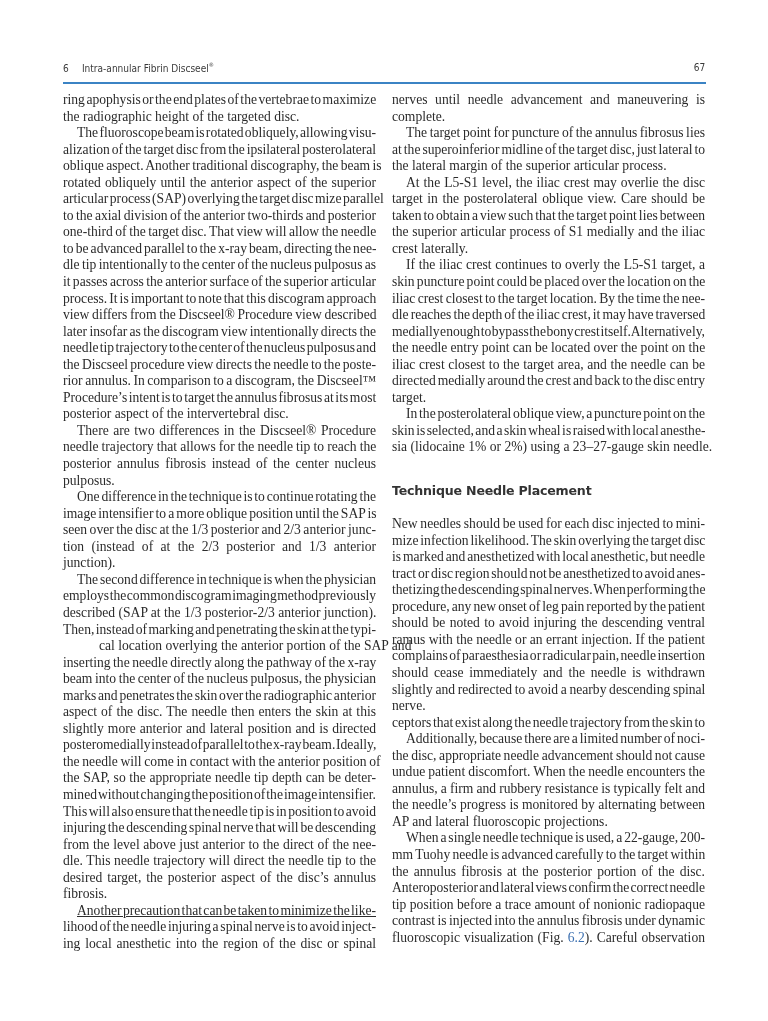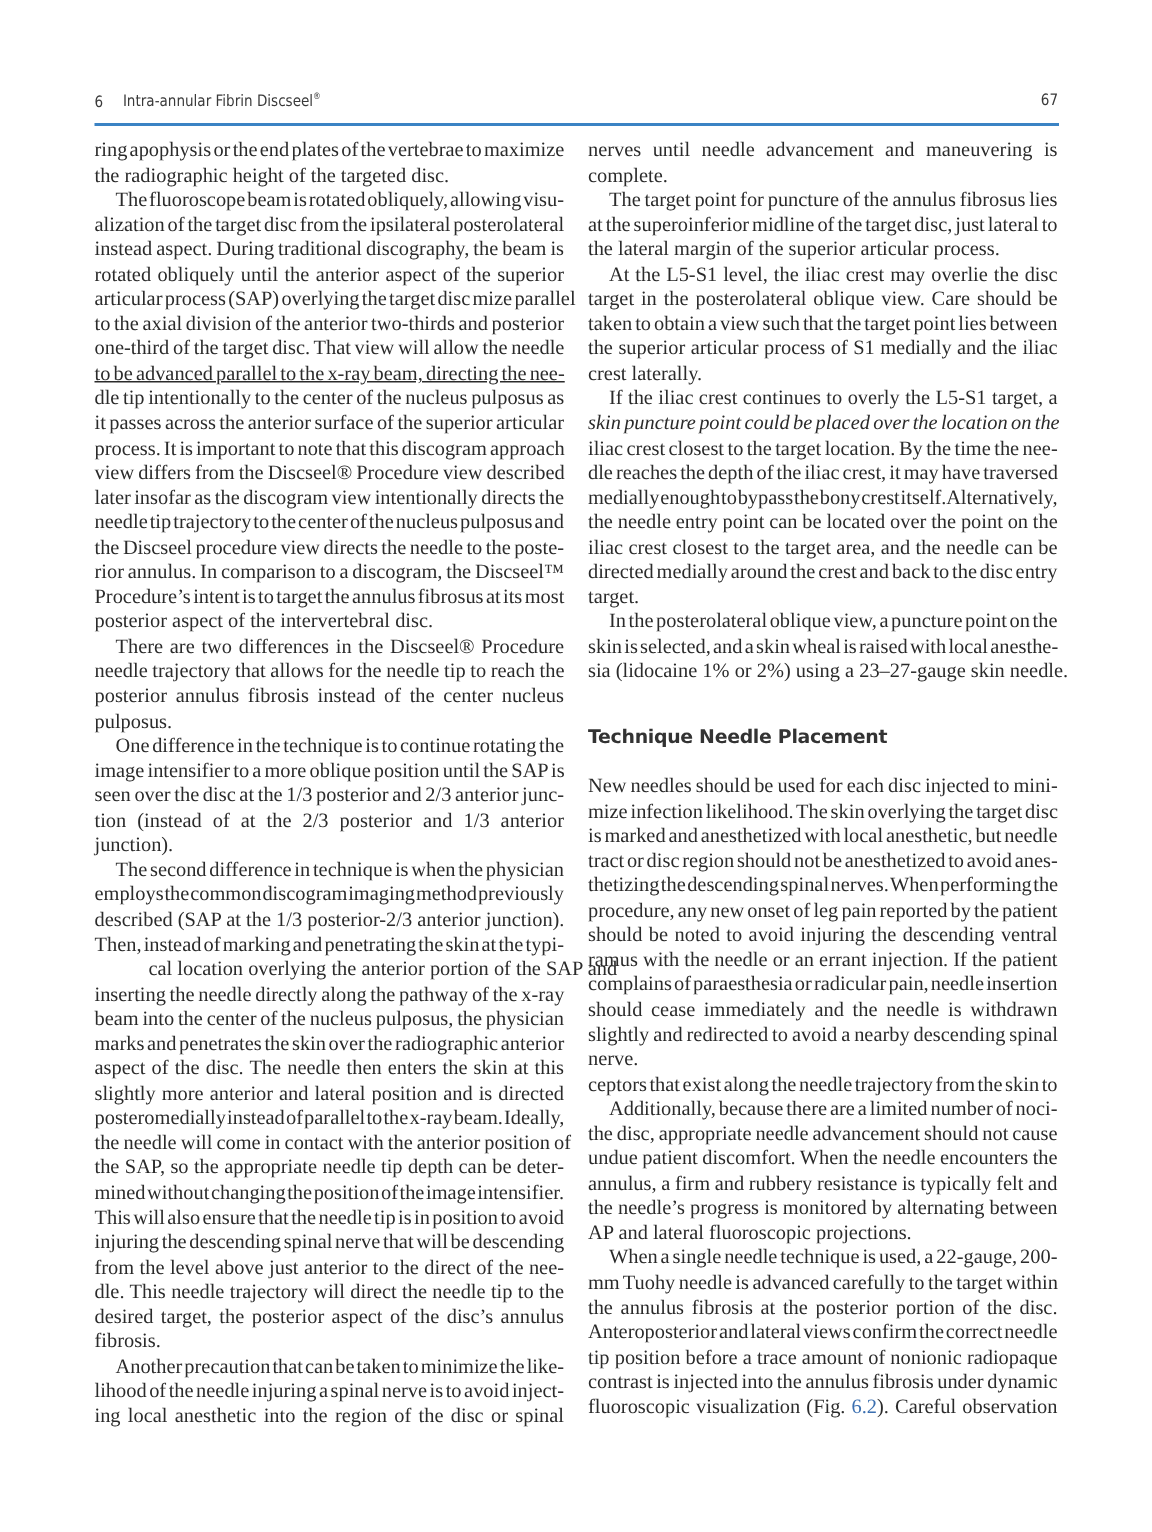--- a/index.html
+++ b/index.html
@@ -42,26 +42,26 @@
   <span class="chap-num">6</span><span>Intra-annular Fibrin Discseel</span><sup>®</sup>
 </div>
 <div class="page-num">67</div>
 <div class="rule" style="background: rgb(59, 131, 196);"></div>
 
 <div class="col left" id="leftCol">
     <span class="ln" style="text-align: left; white-space: nowrap; word-spacing: -1.9px;">ring apophysis or the end plates of the vertebrae to maximize</span>
     <span class="ln last">the radiographic height of the targeted disc.</span>
     <span class="ln ind" style="text-align: left; white-space: nowrap; word-spacing: -4.14286px;">The fluoroscope beam is rotated obliquely, allowing visu-</span>
     <span class="ln" style="text-align: left; white-space: nowrap; word-spacing: -1.5px;">alization of the target disc from the ipsilateral posterolateral</span>
-    <span class="ln" style="text-align: left; white-space: nowrap; word-spacing: -1px;">instead aspect. During traditional discography, the beam is</span>
+    <span class="ln" style="text-align: left; white-space: nowrap; word-spacing: -1px;">oblique aspect. Another traditional discography, the beam is</span>
     <span class="ln" style="text-align: left; white-space: nowrap; word-spacing: 0px;">rotated obliquely until the anterior aspect of the superior</span>
     <span class="ln" style="text-align: left; white-space: nowrap; word-spacing: -1.875px;">articular process (SAP) overlying the target disc mize parallel</span>
     <span class="ln" style="text-align: left; white-space: nowrap; word-spacing: -1px;">to the axial division of the anterior two-thirds and posterior</span>
     <span class="ln" style="text-align: left; white-space: nowrap; word-spacing: -0.9px;">one-third of the target disc. That view will allow the needle</span>
-    <span class="ln" style="text-align: left; white-space: nowrap; word-spacing: -1.3px; text-decoration: underline;">to be advanced parallel to the x-ray beam, directing the nee-</span>
+    <span class="ln" style="text-align: left; white-space: nowrap; word-spacing: -1.3px;">to be advanced parallel to the x-ray beam, directing the nee-</span>
     <span class="ln" style="text-align: center; white-space: nowrap; word-spacing: -1px;">dle tip intentionally to the center of the nucleus pulposus as</span>
     <span class="ln" style="text-align: left; white-space: nowrap; word-spacing: -1.11111px;">it passes across the anterior surface of the superior articular</span>
     <span class="ln" style="text-align: left; white-space: nowrap; word-spacing: -1.33333px;">process. It is important to note that this discogram approach</span>
     <span class="ln" style="text-align: left; white-space: nowrap; word-spacing: -0.714286px;">view differs from the Discseel® Procedure view described</span>
     <span class="ln" style="text-align: left; white-space: nowrap; word-spacing: -1.125px;">later insofar as the discogram view intentionally directs the</span>
     <span class="ln" style="text-align: left; white-space: nowrap; word-spacing: -2.1px;">needle tip trajectory to the center of the nucleus pulposus and</span>
     <span class="ln" style="text-align: left; white-space: nowrap; word-spacing: -1.11111px;">the Discseel procedure view directs the needle to the poste-</span>
     <span class="ln" style="text-align: left; white-space: nowrap; word-spacing: -0.875px;">rior annulus. In comparison to a discogram, the Discseel™</span>
     <span class="ln" style="text-align: left; white-space: nowrap; word-spacing: -1.8px;">Procedure’s intent is to target the annulus fibrosus at its most</span>
     <span class="ln last">posterior aspect of the intervertebral disc.</span>
@@ -87,39 +87,39 @@
     <span class="ln" style="text-align: left; white-space: nowrap; word-spacing: -2.625px;">posteromedially instead of parallel to the x-ray beam. Ideally,</span>
     <span class="ln" style="text-align: left; white-space: nowrap; word-spacing: -0.7px;">the needle will come in contact with the anterior position of</span>
     <span class="ln" style="text-align: left; white-space: nowrap; word-spacing: 0px;">the SAP, so the appropriate needle tip depth can be deter-</span>
     <span class="ln" style="text-align: left; white-space: nowrap; word-spacing: -2.375px;">mined without changing the position of the image intensifier.</span>
     <span class="ln" style="text-align: left; white-space: nowrap; word-spacing: -1.83333px;">This will also ensure that the needle tip is in position to avoid</span>
     <span class="ln" style="text-align: left; white-space: nowrap; word-spacing: -1.625px;">injuring the descending spinal nerve that will be descending</span>
     <span class="ln" style="text-align: left; white-space: nowrap; word-spacing: -1.18182px;">from the level above just anterior to the direct of the nee-</span>
     <span class="ln" style="text-align: left; white-space: nowrap; word-spacing: 0px;">dle. This needle trajectory will direct the needle tip to the</span>
     <span class="ln" style="text-align: left; white-space: nowrap; word-spacing: 0px;">desired target, the posterior aspect of the disc’s annulus</span>
     <span class="ln last">fibrosis.</span>
-    <span class="ln ind" style="text-align: center; white-space: nowrap; word-spacing: -3.55556px;">Another precaution that can be taken to minimize the like-</span>
+    <span class="ln ind" style="text-align: center; white-space: nowrap; word-spacing: -3.55556px; text-decoration: underline;">Another precaution that can be taken to minimize the like-</span>
     <span class="ln" style="text-align: left; white-space: nowrap; word-spacing: -1.72727px;">lihood of the needle injuring a spinal nerve is to avoid inject-</span>
     <span class="ln" style="text-align: left; white-space: nowrap; word-spacing: 0px;">ing local anesthetic into the region of the disc or spinal</span>
   </div>
 
 <div class="col right">
   <div id="rightBefore">
       <span class="ln" style="text-align: left; white-space: nowrap; word-spacing: 0px;">nerves until needle advancement and maneuvering is</span>
       <span class="ln last">complete.</span>
       <span class="ln ind" style="text-align: left; white-space: nowrap; word-spacing: -2.44444px;">The target point for puncture of the annulus fibrosus lies</span>
       <span class="ln" style="text-align: left; white-space: nowrap; word-spacing: -1.4px;">at the superoinferior midline of the target disc, just lateral to</span>
       <span class="ln last">the lateral margin of the superior articular process.</span>
       <span class="ln ind" style="text-align: left; white-space: nowrap; word-spacing: -1.4px;">At the L5-S1 level, the iliac crest may overlie the disc</span>
       <span class="ln" style="text-align: left; white-space: nowrap; word-spacing: 0px;">target in the posterolateral oblique view. Care should be</span>
       <span class="ln" style="text-align: left; white-space: nowrap; word-spacing: -1.45455px;">taken to obtain a view such that the target point lies between</span>
       <span class="ln" style="text-align: left; white-space: nowrap; word-spacing: 0px;">the superior articular process of S1 medially and the iliac</span>
       <span class="ln last">crest laterally.</span>
       <span class="ln ind" style="text-align: left; white-space: nowrap; word-spacing: -1.4px;">If the iliac crest continues to overly the L5-S1 target, a</span>
-      <span class="ln" style="text-align: left; white-space: nowrap; word-spacing: -1.2px; font-style: italic;">skin puncture point could be placed over the location on the</span>
+      <span class="ln" style="text-align: left; white-space: nowrap; word-spacing: -1.2px;">skin puncture point could be placed over the location on the</span>
       <span class="ln" style="text-align: left; white-space: nowrap; word-spacing: -1.09091px;">iliac crest closest to the target location. By the time the nee-</span>
       <span class="ln" style="text-align: left; white-space: nowrap; word-spacing: -1.36364px;">dle reaches the depth of the iliac crest, it may have traversed</span>
       <span class="ln" style="text-align: left; white-space: nowrap; word-spacing: -2.875px;">medially enough to bypass the bony crest itself. Alternatively,</span>
       <span class="ln" style="text-align: left; white-space: nowrap; word-spacing: -0.181818px;">the needle entry point can be located over the point on the</span>
       <span class="ln" style="text-align: left; white-space: nowrap; word-spacing: 0px;">iliac crest closest to the target area, and the needle can be</span>
       <span class="ln" style="text-align: left; white-space: nowrap; word-spacing: -1.5px;">directed medially around the crest and back to the disc entry</span>
       <span class="ln last">target.</span>
       <span class="ln ind" style="text-align: left; white-space: nowrap; word-spacing: -3.22222px;">In the posterolateral oblique view, a puncture point on the</span>
       <span class="ln" style="text-align: left; white-space: nowrap; word-spacing: -1.90909px;">skin is selected, and a skin wheal is raised with local anesthe-</span>
       <span class="ln last">sia (lidocaine 1% or 2%) using a 23–27-gauge skin needle.</span>

